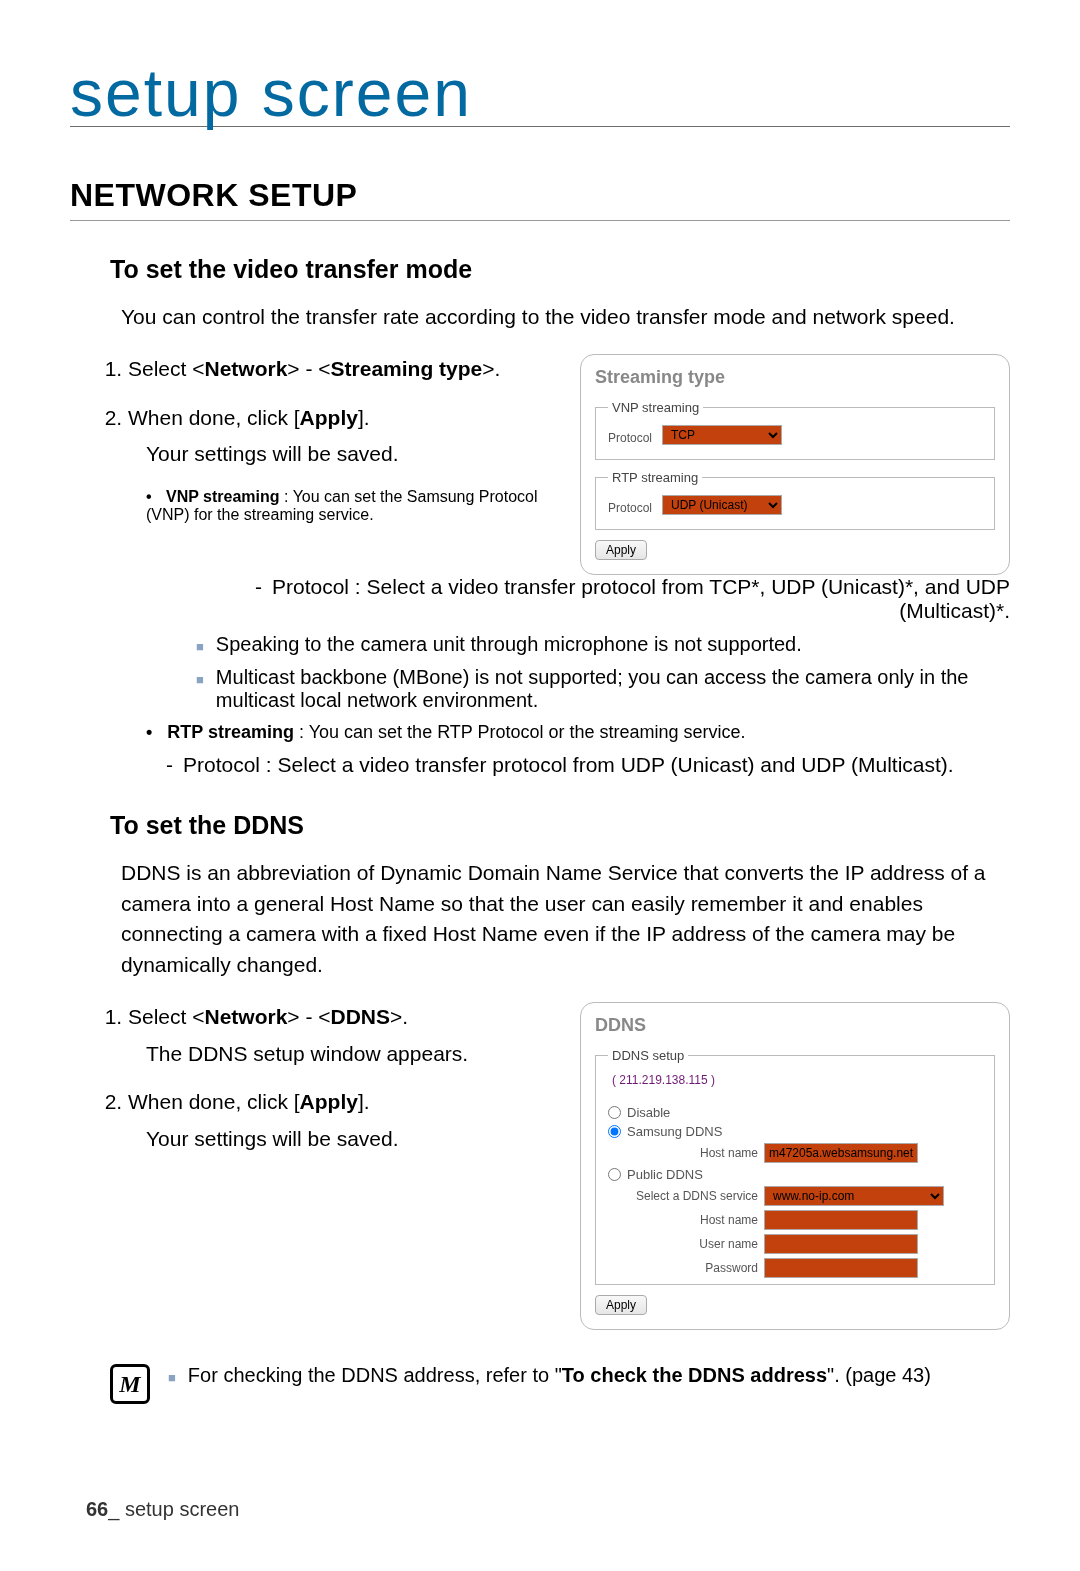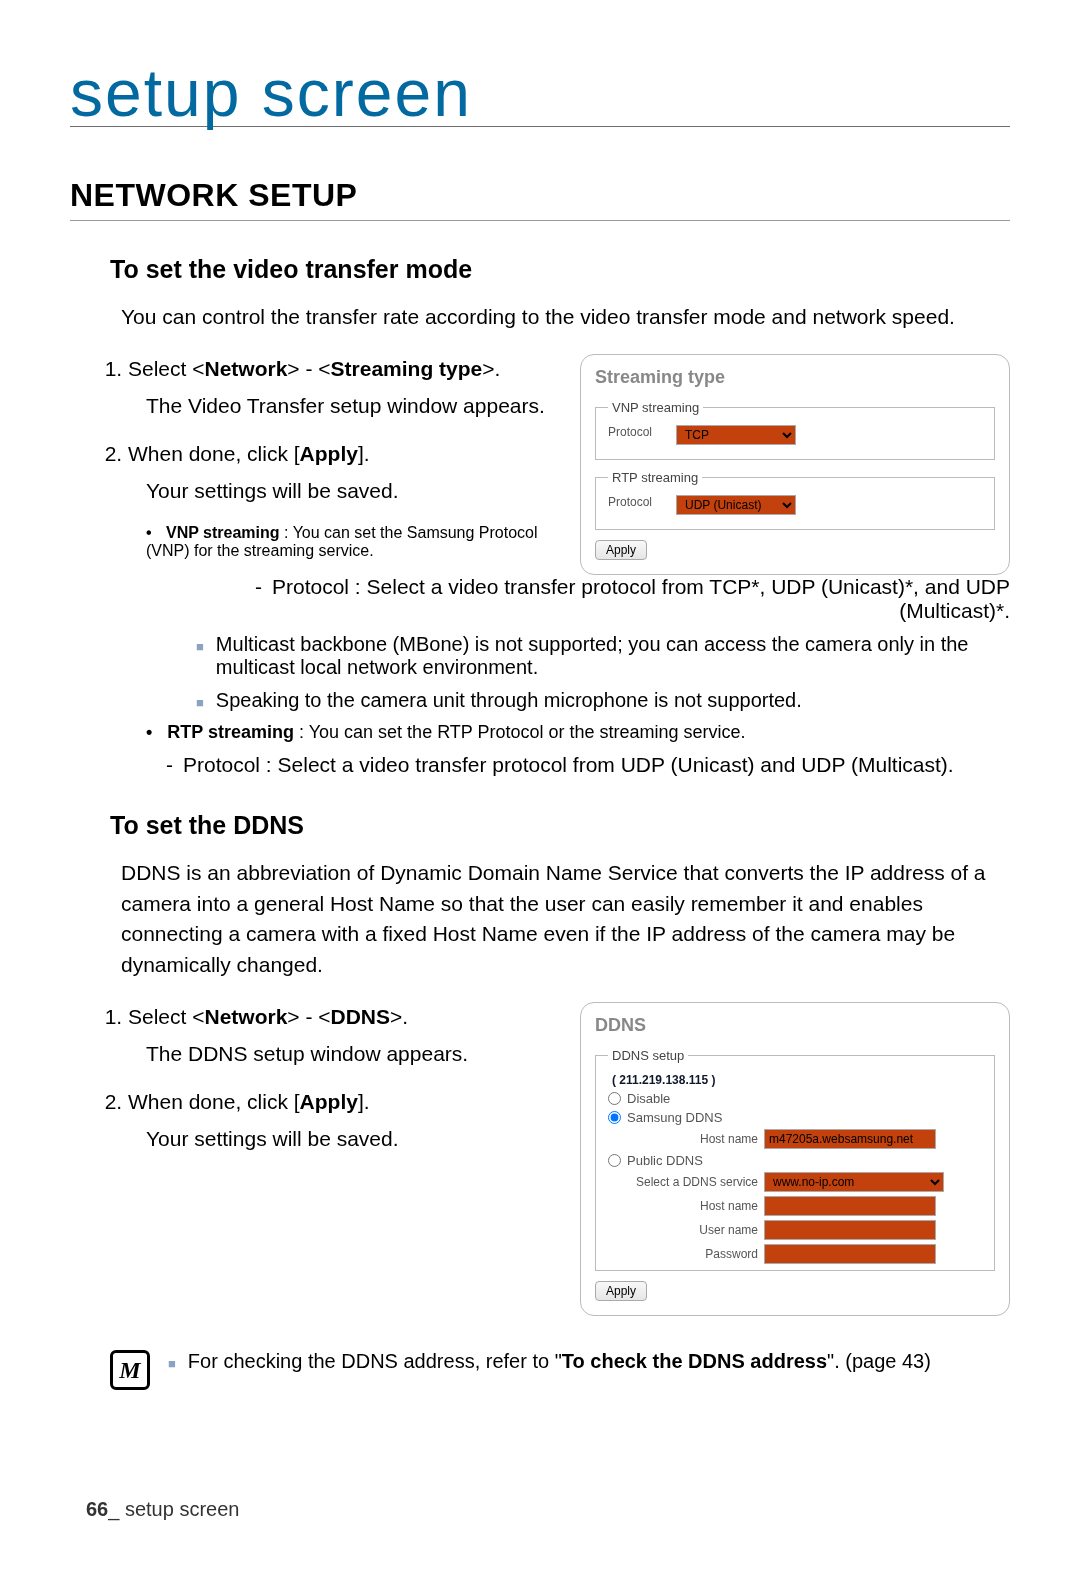--- a/index.html
+++ b/index.html
@@ -70,21 +70,21 @@
     flex-shrink: 0;
   }
   .panel-title { font-weight: bold; font-size: 18px; color: #888; margin-bottom: 12px; }
   fieldset.group {
     border: 1px solid #bbb;
     padding: 10px 12px 10px 12px;
     margin-bottom: 10px;
     position: relative;
   }
   fieldset.group legend { font-size: 13px; padding: 0 4px; color: #444; }
-  .row { display: flex; align-items: flex-start; gap: 20px; font-size: 12px; margin-bottom: 4px; }
+  .row { display: flex; align-items: flex-end; gap: 6px; font-size: 12px; margin-bottom: 4px; }
   .row label.k { width: auto; min-width: 48px; }
   select.ctl, input.ctl {
     border: 1px solid #aaa;
     font-size: 12px;
     height: 20px;
     padding: 0 4px;
     background: #c2410c;
   }
   select.ctl { width: 120px; }
   .apply-btn {
@@ -94,23 +94,23 @@
     font-size: 12px;
     padding: 2px 10px;
     cursor: pointer;
   }
   .ddns-panel { width: 430px; }
   .ddns-panel fieldset.group { padding-bottom: 2px; }
   .radio-row { display: flex; align-items: center; gap: 6px; font-size: 13px; margin: 4px 0; }
   .indent { margin-left: 22px; }
   .form-row { display: flex; align-items: center; gap: 6px; margin: 4px 0; }
   .form-row .lbl { text-align: right; width: 150px; font-size: 12px; }
-  .form-row input.ctl { width: 172px; }
+  .form-row input.ctl { width: 154px; }
   .form-row select.ctl { width: 180px; }
-  .ip-sub { font-size: 12px; margin-left: 4px; margin-bottom: 4px; color: #0f172a; font-weight: bold; }
+  .ip-sub { font-size: 12px; margin-left: 4px; margin-bottom: 18px; color: #701a75; }
   .footnote-row {
     display: flex;
     align-items: flex-start;
     gap: 18px;
     margin-top: 34px;
     padding-left: 40px;
   }
   .note-icon {
     width: 40px; height: 40px;
     border: 3px solid #000;
@@ -141,21 +141,20 @@
 
 <div class="subsection">
   <div class="sub-title">To set the video transfer mode</div>
   <div class="body-text">You can control the transfer rate according to the video transfer mode and network speed.</div>
 
   <div class="two-col">
     <div class="col-left">
       <ol class="steps">
         <li class="step">
           <span>Select &lt;</span><b>Network</b><span>&gt; - &lt;</span><b>Streaming type</b><span>&gt;.</span>
-          <div class="step-sub">The Video Transfer setup window appears.</div>
         </li>
         <li class="step">
           <span>When done, click [</span><b>Apply</b><span>].</span>
           <div class="step-sub">Your settings will be saved.</div>
         </li>
       </ol>
       <div class="bullet">
         <b>VNP streaming</b><span> : You can set the Samsung Protocol (VNP) for the streaming service.</span>
       </div>
     </div>
@@ -179,24 +178,24 @@
             <option>UDP (Unicast)</option>
           </select>
         </div>
       </fieldset>
       <button class="apply-btn">Apply</button>
     </div>
   </div>
 
   <div class="dash" style="font-size:21px;text-align:right;">Protocol : Select a video transfer protocol from TCP*, UDP (Unicast)*, and UDP (Multicast)*.</div>
   <div class="square-note">
+      <span>Speaking to the camera unit through microphone is not supported.</span>
+    </div>
+  <div class="square-note">
       <span>Multicast backbone (MBone) is not supported; you can access the camera only in the multicast local network environment.</span>
-    </div>
-  <div class="square-note">
-      <span>Speaking to the camera unit through microphone is not supported.</span>
     </div>
   <div class="bullet" style="font-size:18px;">
     <b>RTP streaming</b><span> : You can set the RTP Protocol or the streaming service.</span>
   </div>
   <div class="dash" style="font-size:21px;">Protocol : Select a video transfer protocol from UDP (Unicast) and UDP (Multicast).</div>
 </div>
 
 <div class="subsection">
   <div class="sub-title">To set the DDNS</div>
   <div class="body-text">DDNS is an abbreviation of Dynamic Domain Name Service that converts the IP address of a camera into a general Host Name so that the user can easily remember it and enables connecting a camera with a fixed Host Name even if the IP address of the camera may be dynamically changed.</div>

